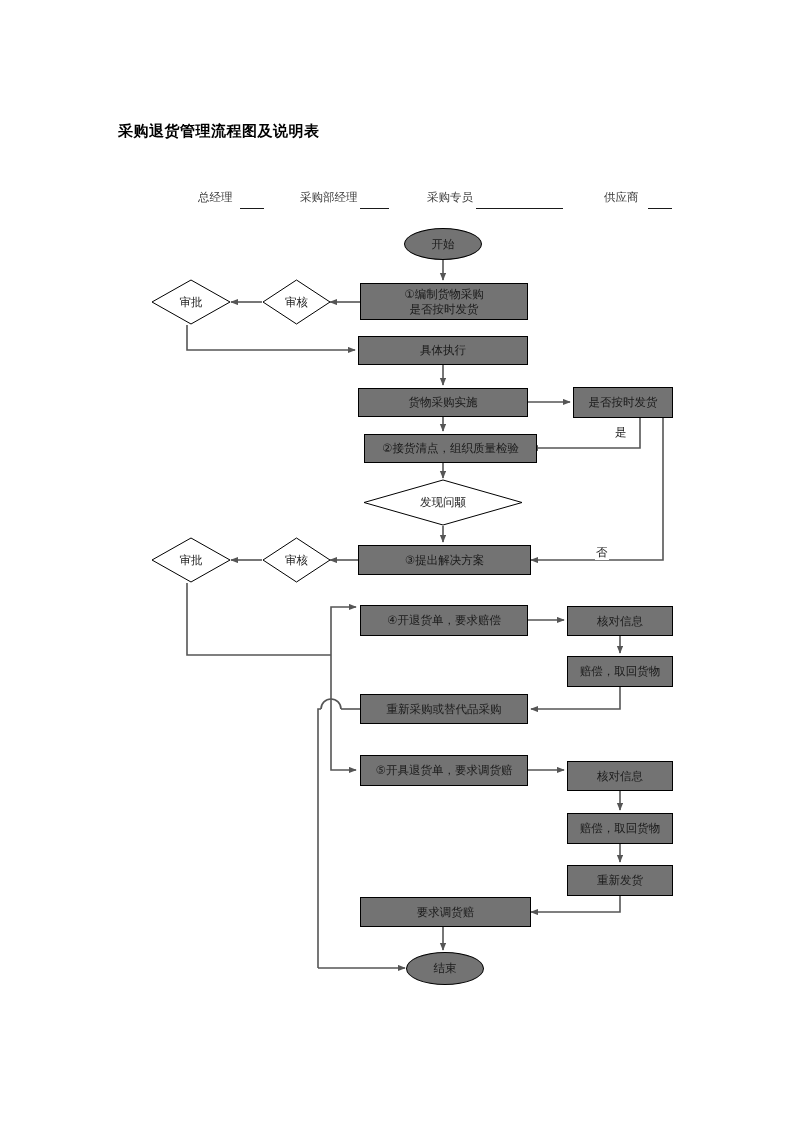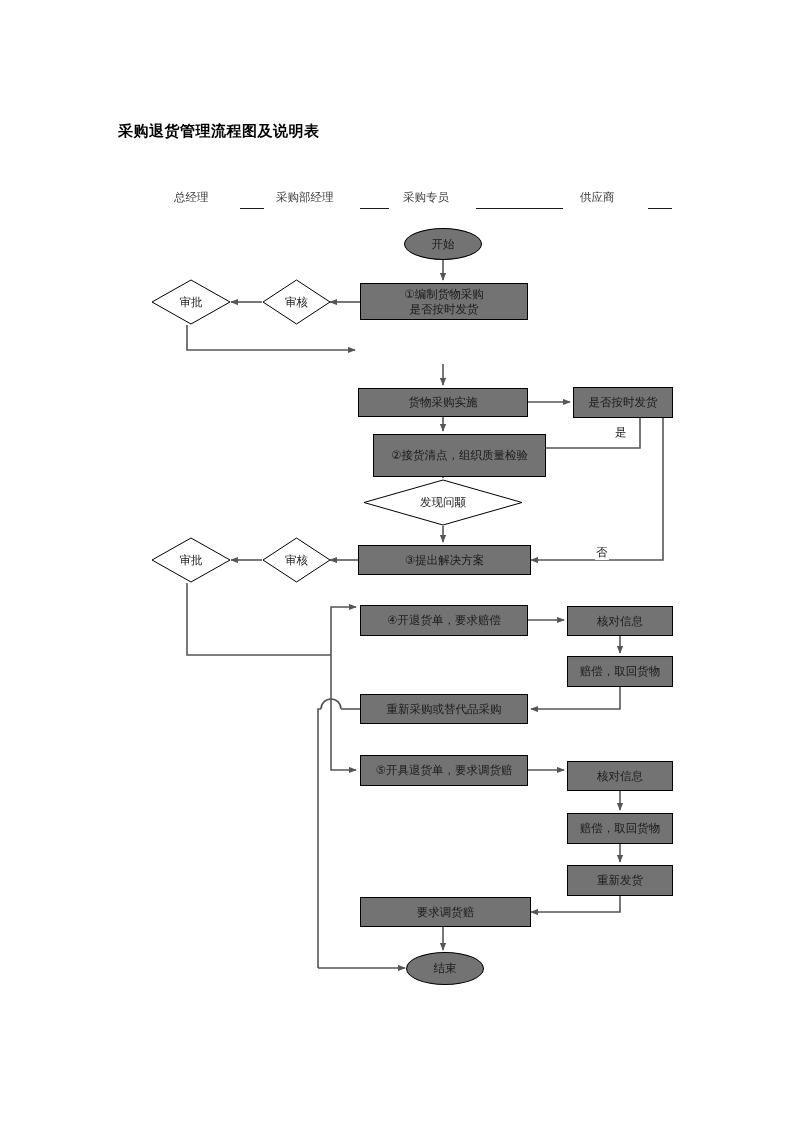--- a/index.html
+++ b/index.html
@@ -13,21 +13,21 @@
   #page{position:relative;width:793px;height:1122px;}
 
   #doc-title{
     position:absolute;left:118px;top:122px;
     font-size:15px;font-weight:bold;letter-spacing:0.5px;
     white-space:nowrap;
   }
 
   .col-header{
     position:absolute;top:190px;
-    font-size:11.5px;white-space:nowrap;color:#3a3a3a;
+    font-size:11.5px;white-space:nowrap;color:#3a3a3a;margin-left:24px;
   }
   .col-rule{
     position:absolute;top:208px;height:1px;background:#1a1a1a;
   }
 
   
   #wires{position:absolute;left:0;top:0;width:793px;height:1122px;}
 
   
   .node{
@@ -159,32 +159,35 @@
     <div class="dlabel">审核</div>
   </div>
 
   <div class="diamond-wrap" style="left:151px;top:279px;width:80px;height:46px;">
     <svg width="80" height="46" viewBox="0 0 80 46" xmlns="http://www.w3.org/2000/svg">
       <polygon points="40,1 79,23 40,45 1,23" fill="#ffffff" stroke="#000" stroke-width="1"></polygon>
     </svg>
     <div class="dlabel">审批</div>
   </div>
 
+  <div class="node box" style="left:358px;top:336px;width:170px;height:29px;">
+    <span>具体执行</span>
+  </div>
 
   <div class="node box" style="left:358px;top:388px;width:170px;height:29px;">
     <span>货物采购实施</span>
   </div>
 
   <div class="node box" style="left:573px;top:387px;width:100px;height:31px;">
     <span>是否按时发货</span>
   </div>
 
   <div class="edge-label" style="left:614px;top:425px;">是</div>
 
-  <div class="node box" style="left:373px;top:434px;width:173px;height:43px;">
+  <div class="node box" style="left:364px;top:434px;width:173px;height:29px;">
     <span>②接货清点，组织质量检验</span>
   </div>
 
   <div class="diamond-wrap" style="left:363px;top:479px;width:160px;height:47px;">
     <svg width="160" height="47" viewBox="0 0 160 47" xmlns="http://www.w3.org/2000/svg">
       <polygon points="80,1 159,23.5 80,46 1,23.5" fill="#ffffff" stroke="#000" stroke-width="1"></polygon>
     </svg>
     <div class="dlabel">发现问颙</div>
   </div>
 

